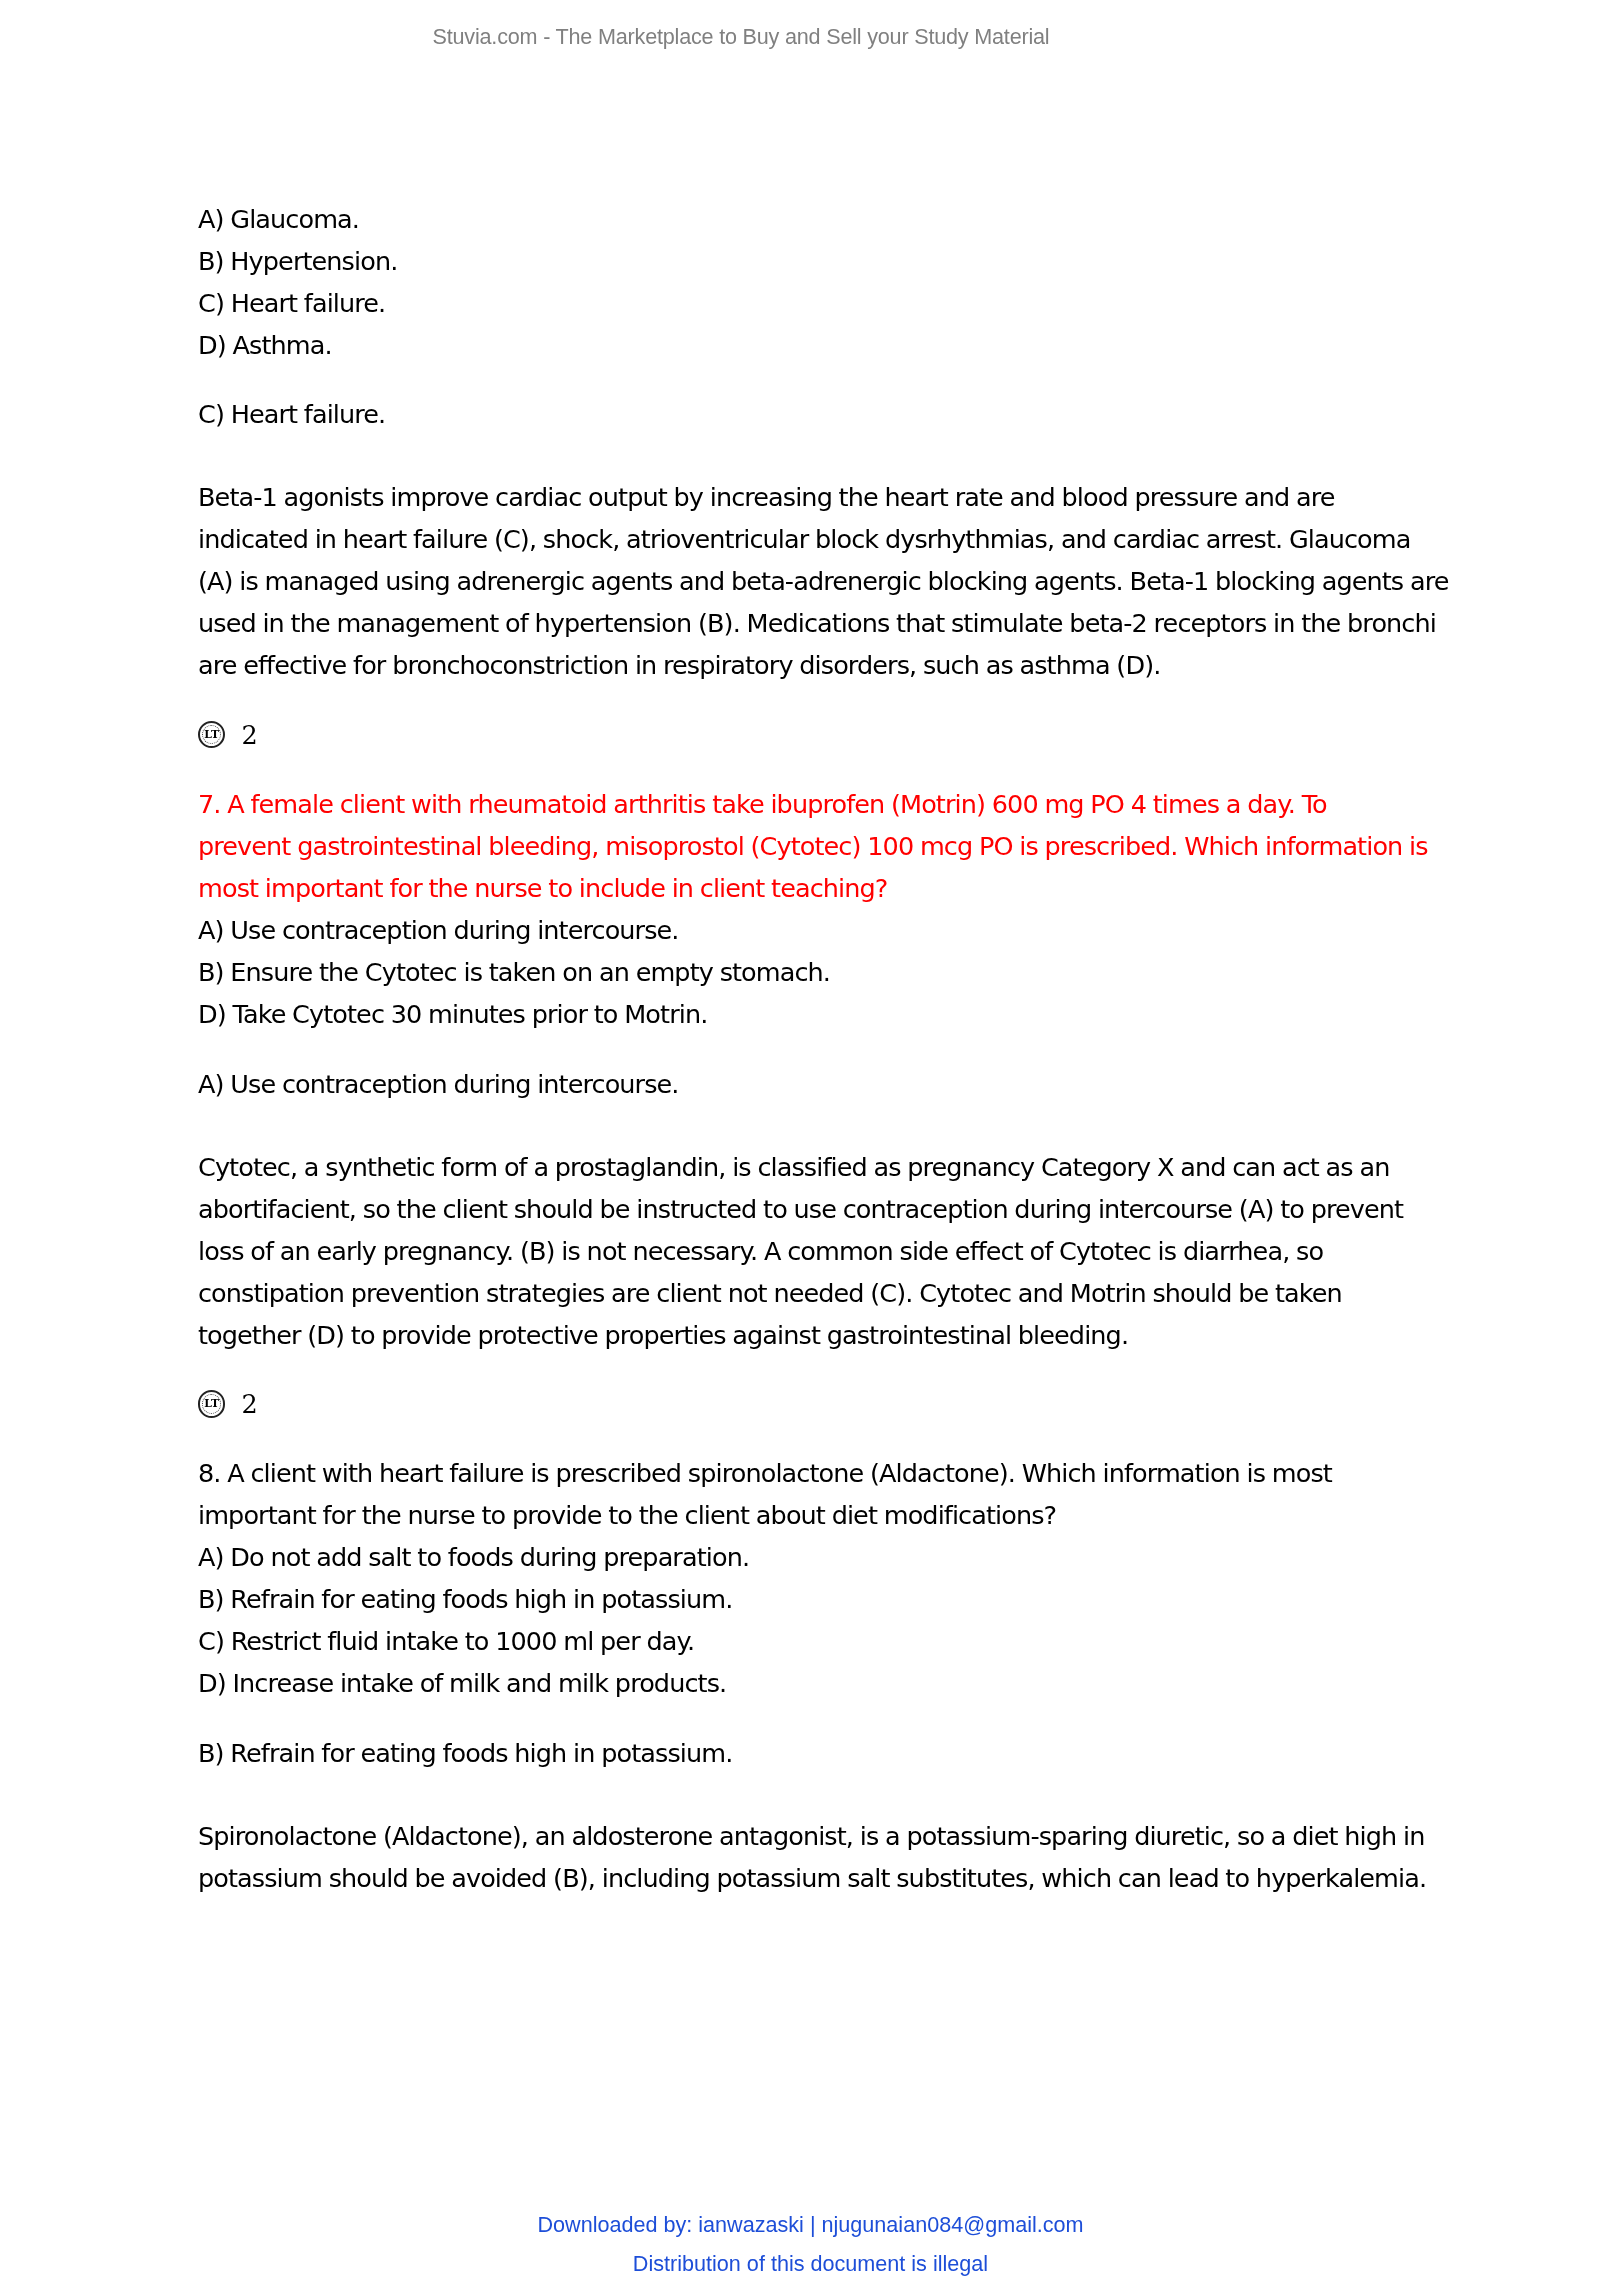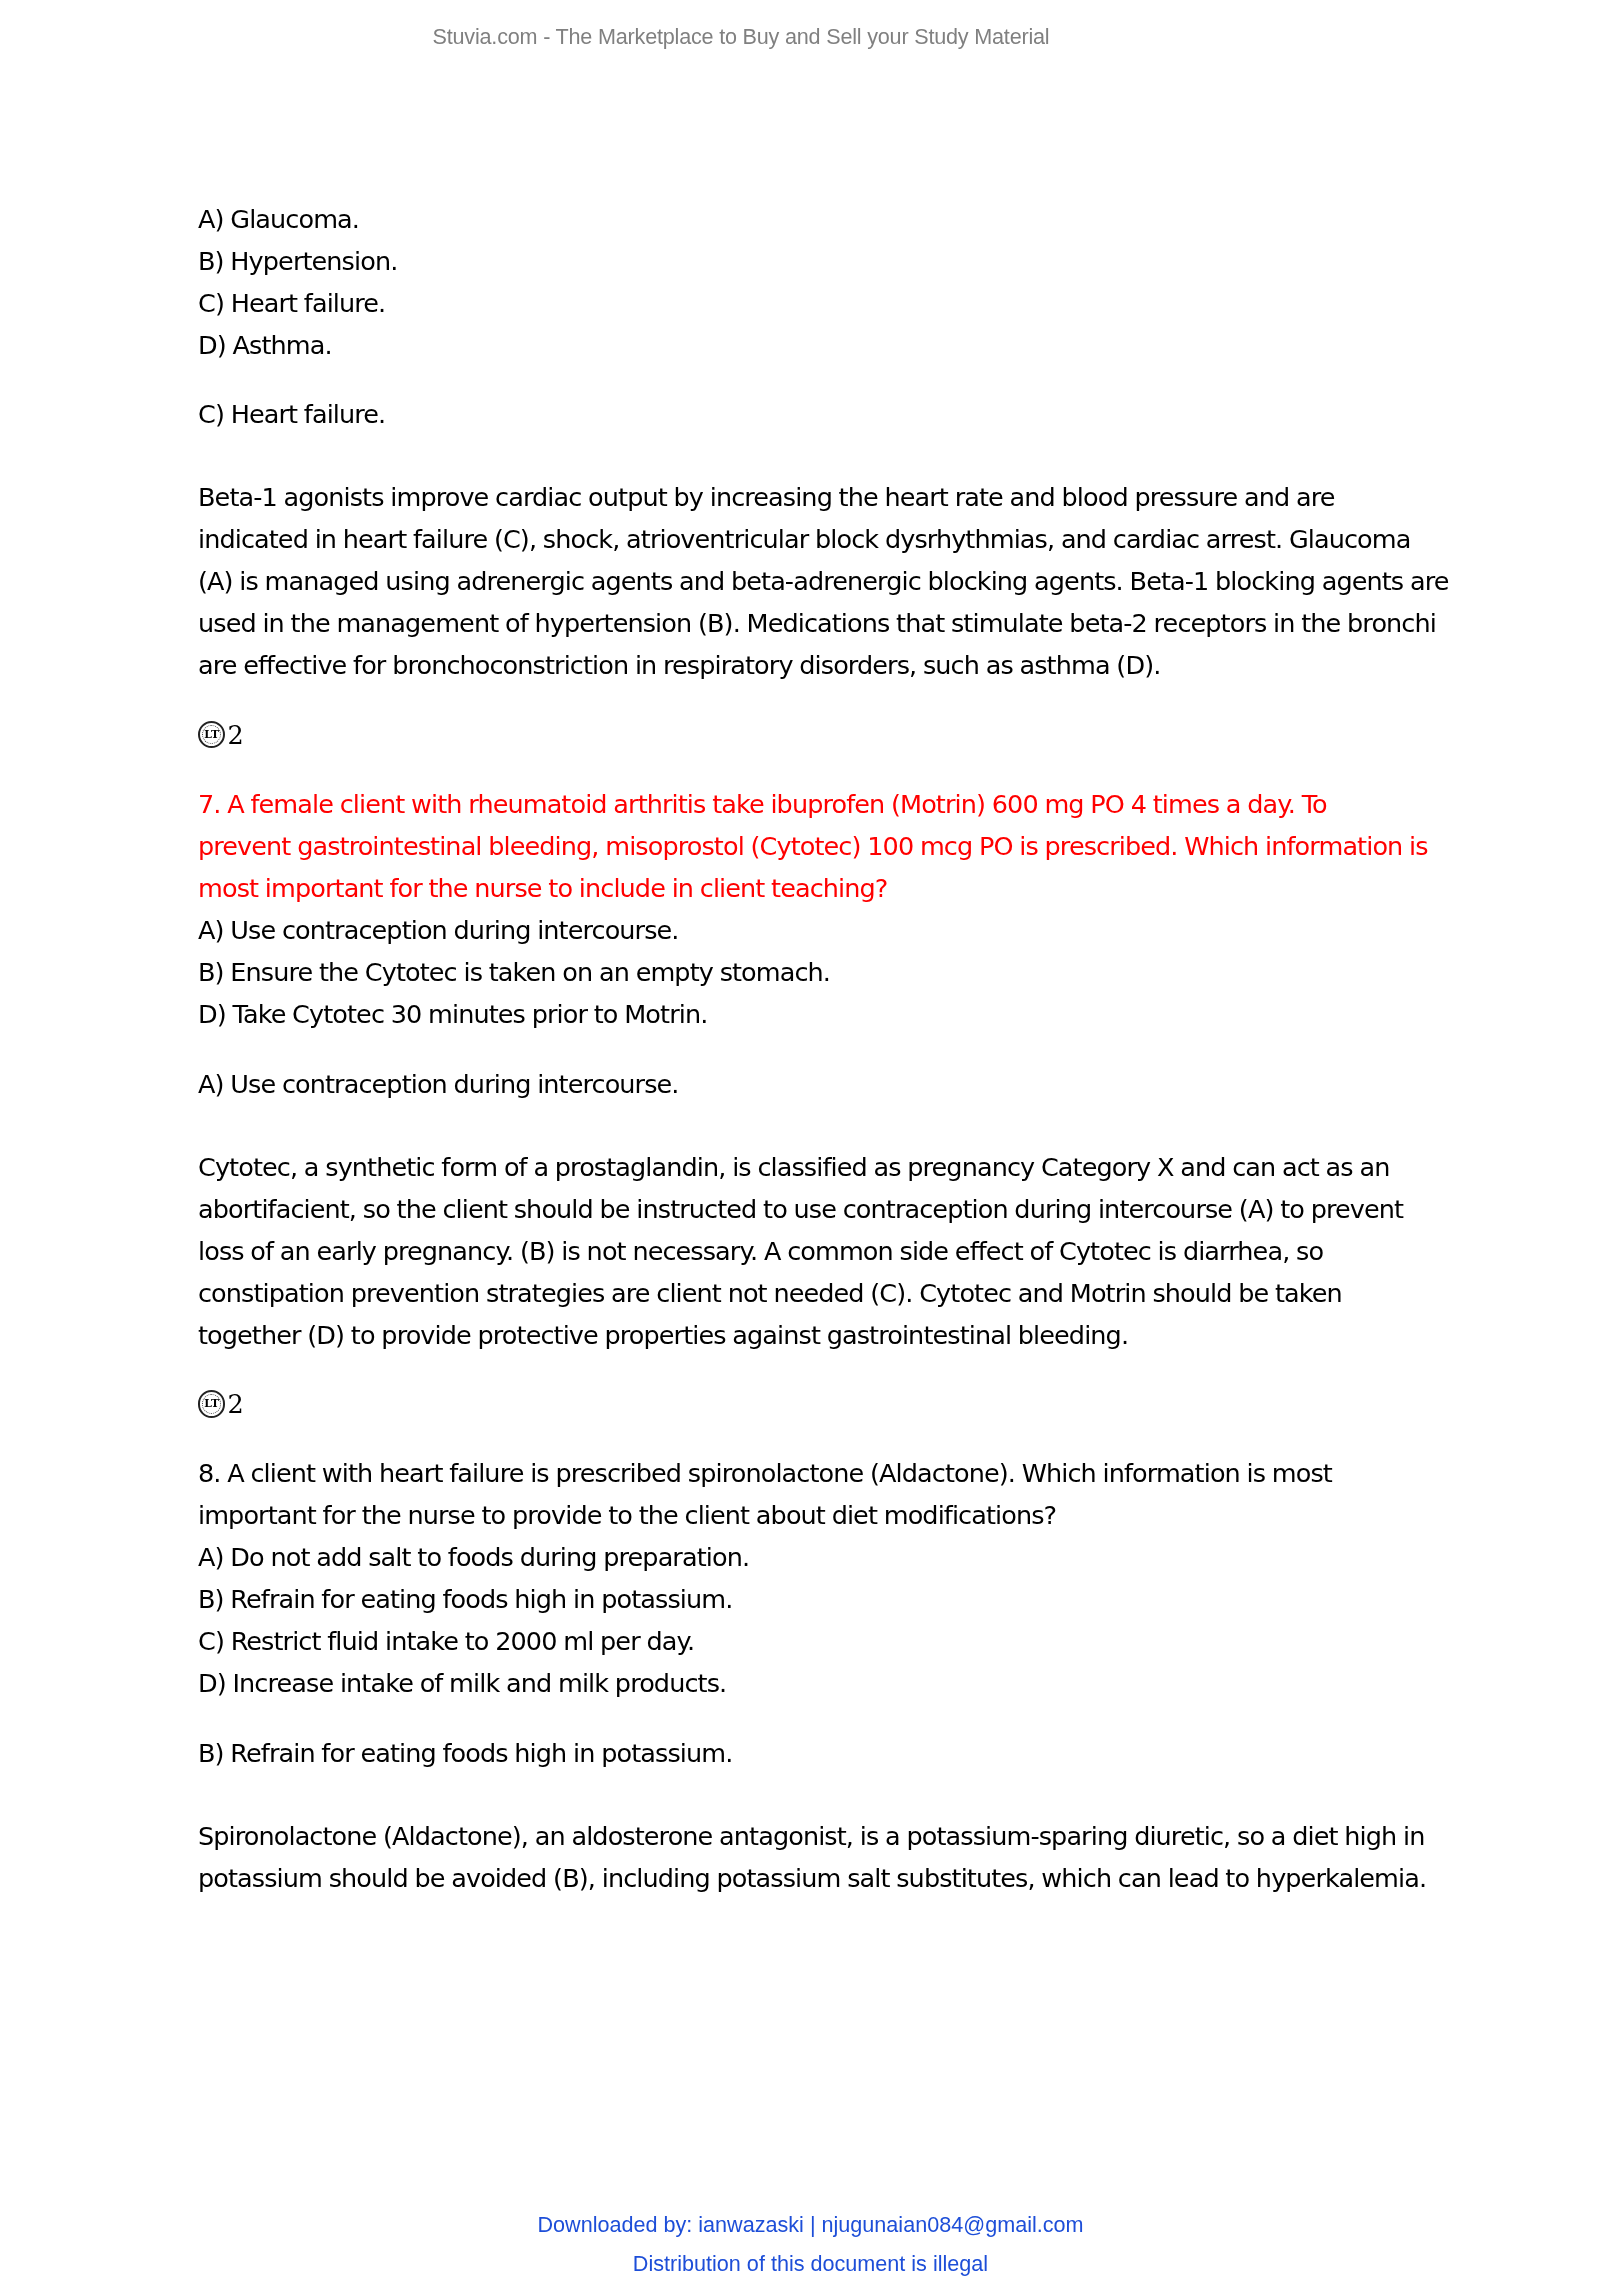--- a/index.html
+++ b/index.html
@@ -49,21 +49,21 @@
       width: 27.4px;
       height: 27.4px;
       border: 2px solid #222;
       border-radius: 50%;
       display: inline-flex;
       align-items: center;
       justify-content: center;
       font-size: 10.8px;
       font-family: "DejaVu Serif", serif;
       font-weight: bold;
-      margin-right: 2px;
+      margin-right: 16px;
       box-sizing: border-box;
       position: relative;
     }
     .seal-icon::before {
       content: "";
       position: absolute;
       inset: 2px;
       border: 1px dotted #444;
       border-radius: 50%;
     }
@@ -136,21 +136,21 @@
   </div>
   <div class="gap-sm"></div>
 
   <div>
     <span class="line">8.  A client with heart failure is prescribed spironolactone (Aldactone). Which information is most</span>
     <span class="line">important for the nurse to provide to the client about diet modifications?</span>
   </div>
   <div>
     <span class="line">A) Do not add salt to foods during preparation.</span>
     <span class="line">B) Refrain for eating foods high in potassium.</span>
-    <span class="line">C) Restrict fluid intake to 2000 ml per day.</span>
+    <span class="line">C) Restrict fluid intake to 1000 ml per day.</span>
     <span class="line">D) Increase intake of milk and milk products.</span>
   </div>
   <div class="gap-sm"></div>
   <span class="line">B) Refrain for eating foods high in potassium.</span>
   <div class="gap-md"></div>
   <div>
     <span class="line">Spironolactone (Aldactone), an aldosterone antagonist, is a potassium-sparing diuretic, so a diet high in</span>
     <span class="line">potassium should be avoided (B), including potassium salt substitutes, which can lead to hyperkalemia.</span>
   </div>
 </div>

